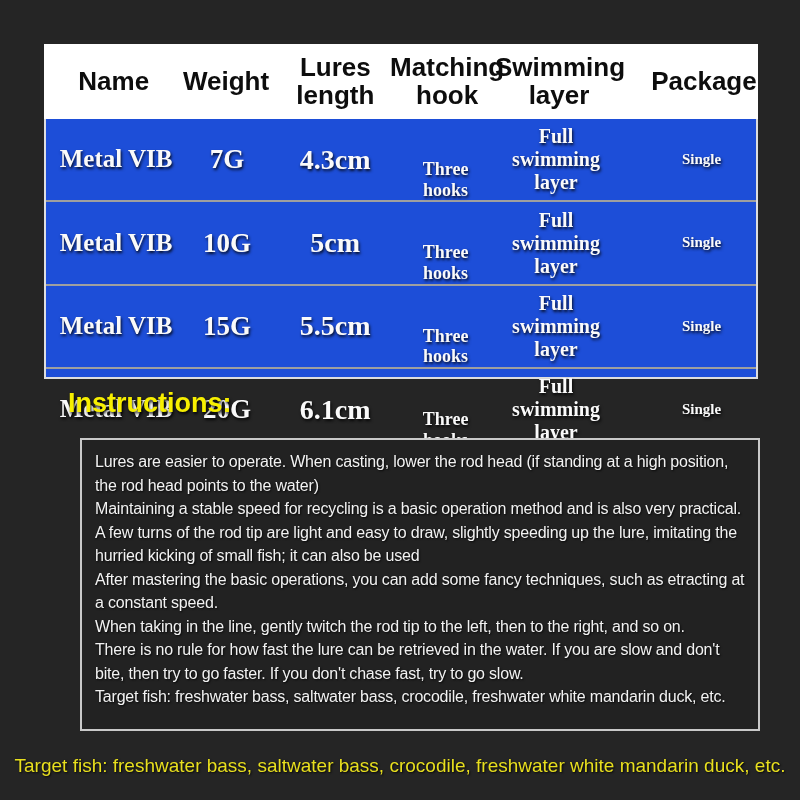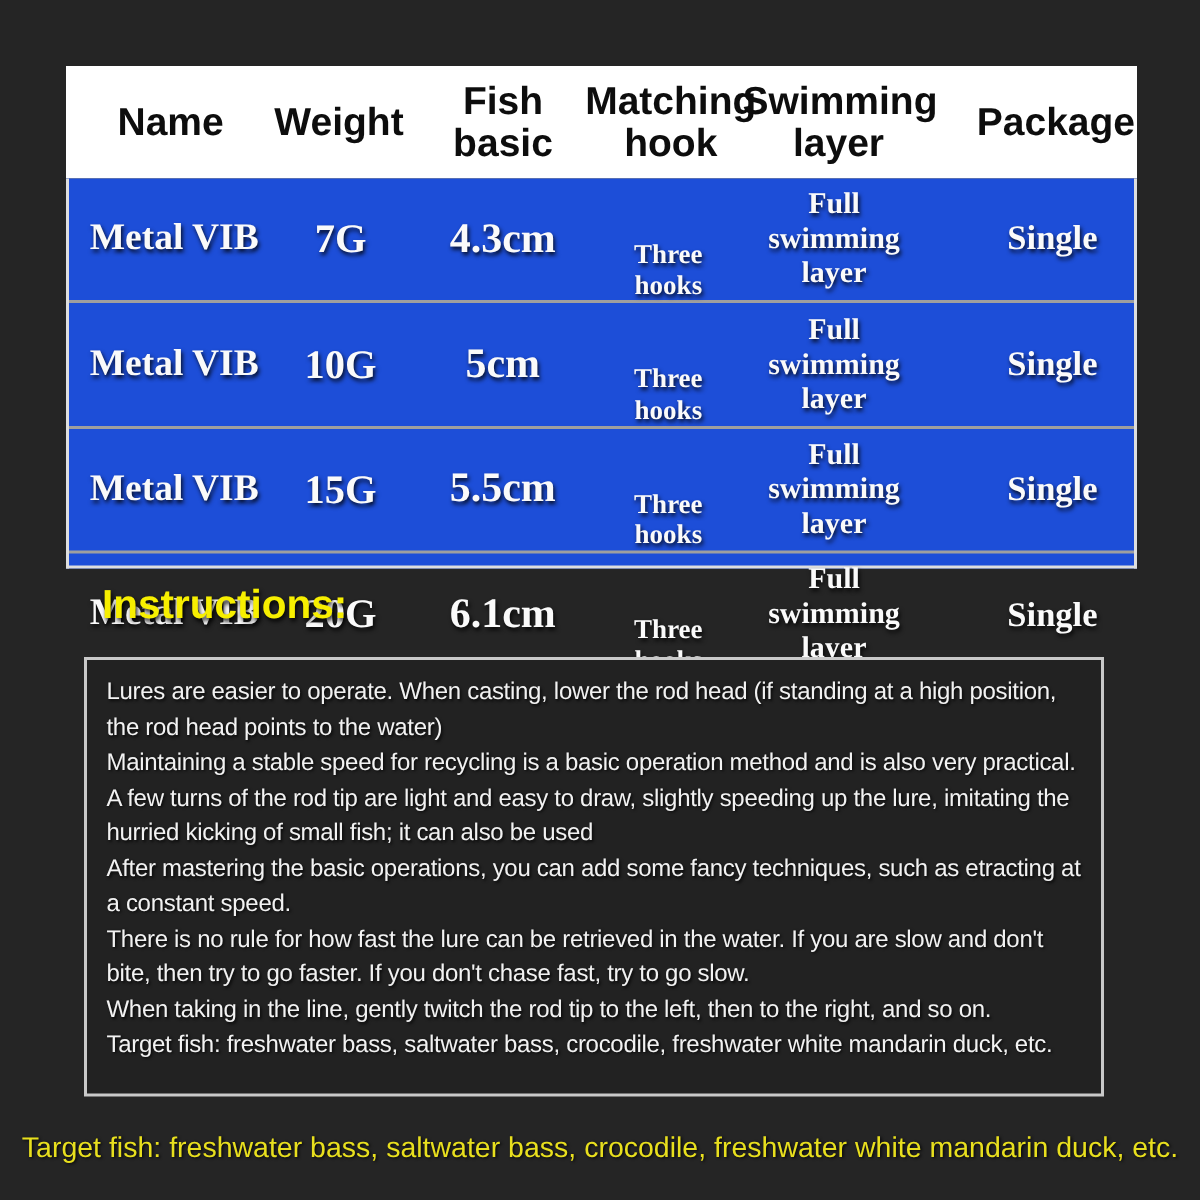--- a/index.html
+++ b/index.html
@@ -79,35 +79,35 @@
   .hcell.col-matching_hook span  { max-width: 118px; }
   .hcell.col-swimming_layer span { max-width: 128px; }
 
   .cell.col-name           { font-weight: bold; font-size: 25px; }
   .cell.col-weight         { font-weight: bold; font-size: 27px; text-align: center; }
   .cell.col-fish_length    { font-weight: bold; font-size: 28px; }
   .cell.col-matching_hook  { font-weight: bold; font-size: 18px; margin-top: 40px; }
   .cell.col-matching_hook span  { max-width: 70px; }
   .cell.col-swimming_layer { font-weight: bold; font-size: 20px; }
   .cell.col-swimming_layer span { max-width: 122px; }
-  .cell.col-package        { font-weight: bold; font-size: 23px; }
+  .cell.col-package        { font-weight: bold; font-size: 15px; }
 
   
   .instructions-title {
     position: absolute;
     left: 68px;
     top: 388px;
     color: #f7ef00;
     font-size: 27px;
     font-weight: bold;
     text-shadow: 1px 2px 3px rgba(0,0,0,0.9);
   }
   .instructions-box {
     position: absolute;
-    left: 56px;
+    left: 80px;
     top: 438px;
     width: 680px;
     height: 293px;
     box-sizing: border-box;
     border: 2px solid #c9c9c9;
     background: #222222;
     padding: 10px 12px 0 13px;
     overflow: hidden;
   }
   .instructions-box p {
@@ -138,21 +138,21 @@
 
   <div class="spec-table">
     <div class="thead">
       <div class="hcell col-name">
         <span>Name</span>
       </div>
       <div class="hcell col-weight">
         <span>Weight</span>
       </div>
       <div class="hcell col-fish_length">
-        <span>Fish basic</span>
+        <span>Lures length</span>
       </div>
       <div class="hcell col-matching_hook">
         <span>Matching hook</span>
       </div>
       <div class="hcell col-swimming_layer">
         <span>Swimming layer</span>
       </div>
       <div class="hcell col-package">
         <span>Package</span>
       </div>
@@ -241,20 +241,20 @@
       </div>
   </div>
 
   <div class="instructions-title">Instructions:</div>
 
   <div class="instructions-box" id="instructions-box">
       <p>Lures are easier to operate. When casting, lower the rod head (if standing at a high position, the rod head points to the water)</p>
       <p>Maintaining a stable speed for recycling is a basic operation method and is also very practical.</p>
       <p>A few turns of the rod tip are light and easy to draw, slightly speeding up the lure, imitating the hurried kicking of small fish; it can also be used</p>
       <p>After mastering the basic operations, you can add some fancy techniques, such as etracting at a constant speed.</p>
+      <p>When taking in the line, gently twitch the rod tip to the left, then to the right, and so on.</p>
       <p>There is no rule for how fast the lure can be retrieved in the water. If you are slow and don't bite, then try to go faster. If you don't chase fast, try to go slow.</p>
-      <p>When taking in the line, gently twitch the rod tip to the left, then to the right, and so on.</p>
       <p>Target fish: freshwater bass, saltwater bass, crocodile, freshwater white mandarin duck, etc.</p>
     </div>
 
   <div class="footer-line">Target fish: freshwater bass, saltwater bass, crocodile, freshwater white mandarin duck, etc.</div>
 
 </div>
 
 </body></html>

